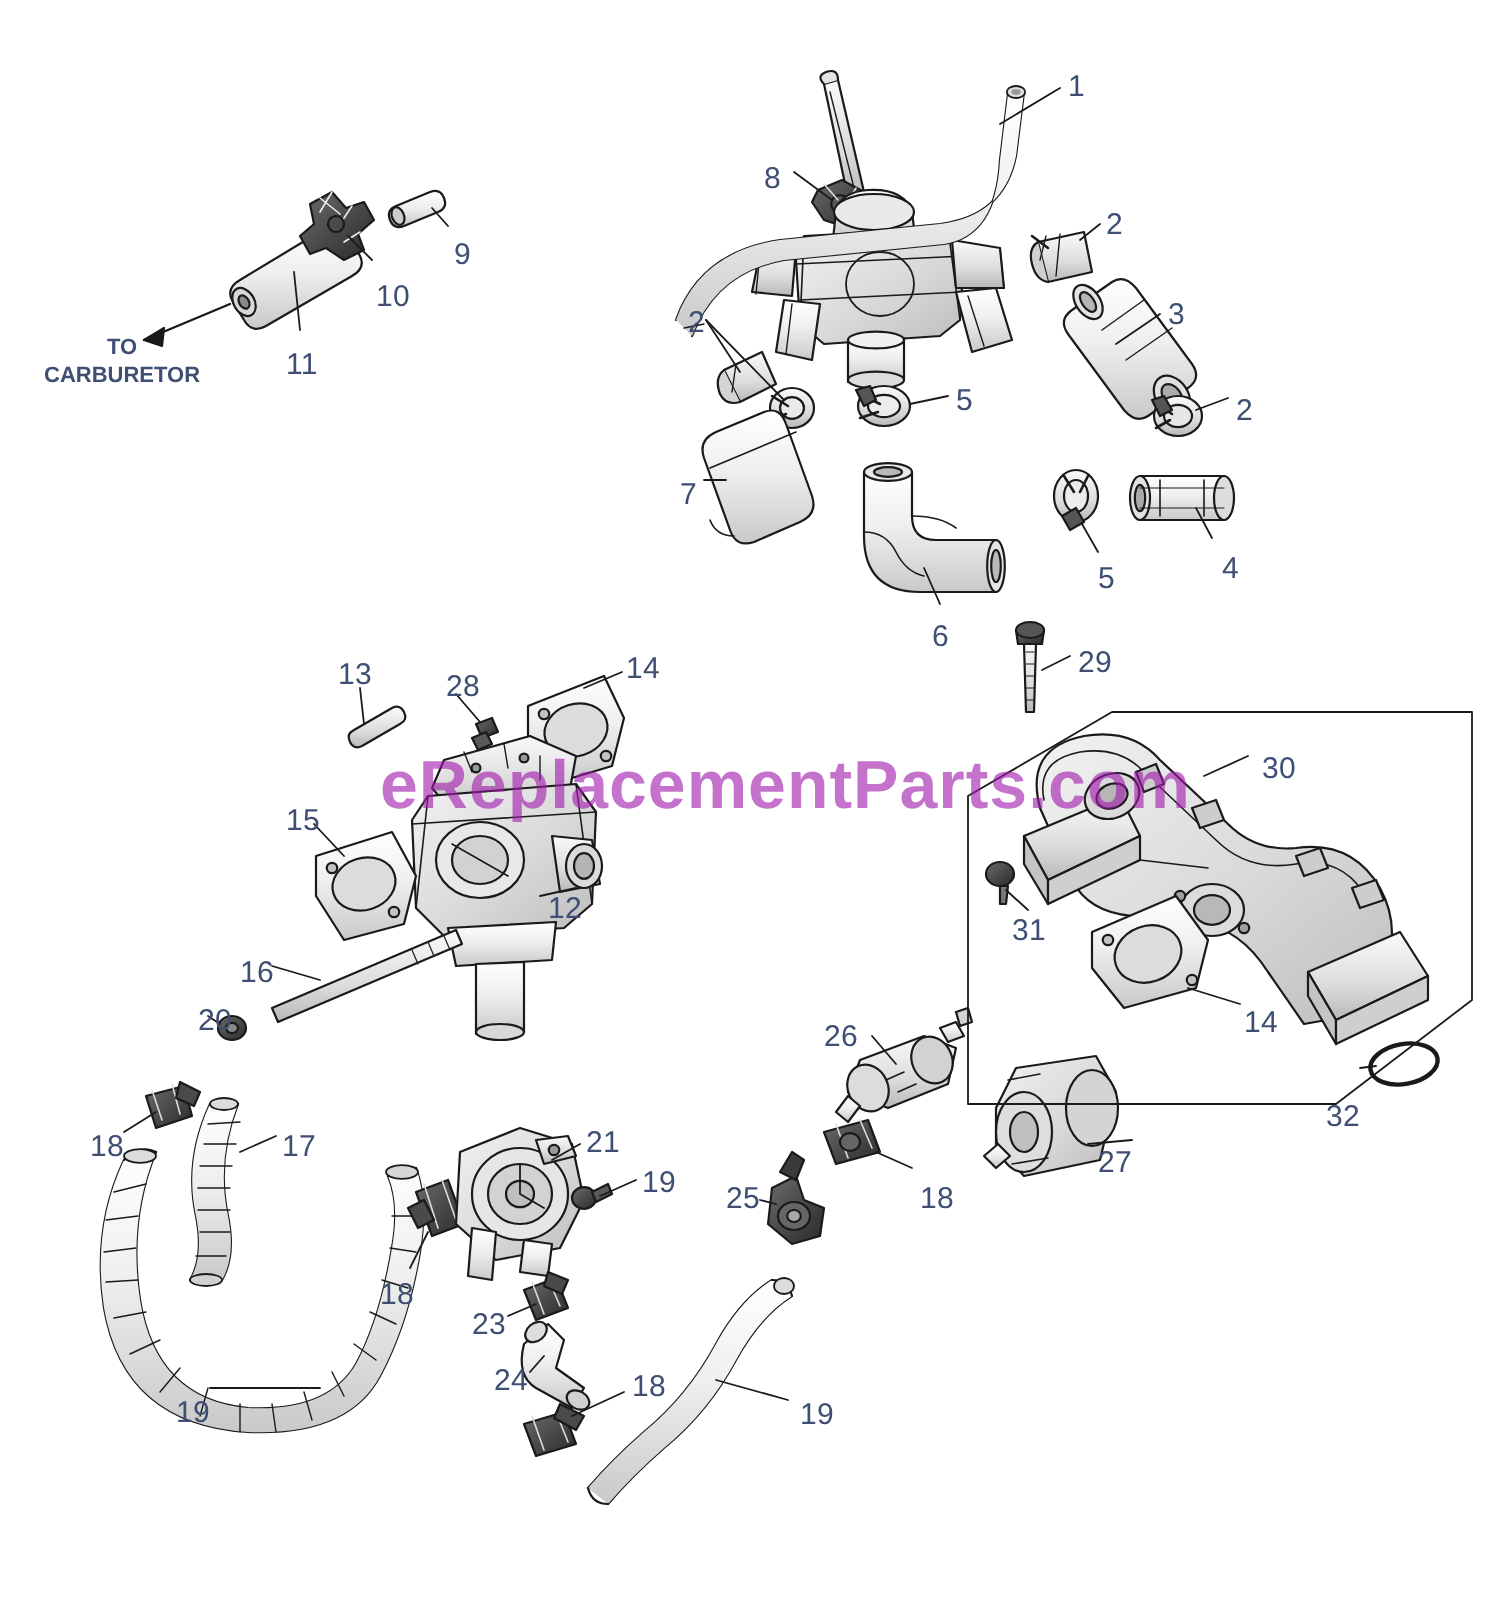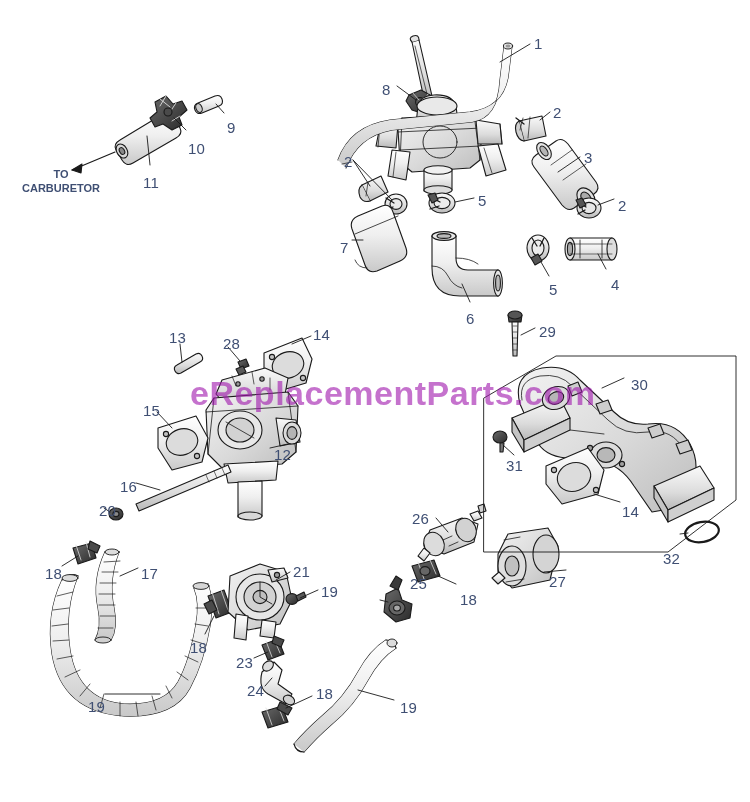--- a/index.html
+++ b/index.html
@@ -484,21 +484,21 @@
   <div class="callout" style="left:143px;top:403px;">15</div>
   <div class="callout" style="left:120px;top:479px;">16</div>
   <div class="callout" style="left:141px;top:566px;">17</div>
   <div class="callout" style="left:45px;top:566px;">18</div>
   <div class="callout" style="left:88px;top:699px;">19</div>
   <div class="callout" style="left:83px;top:503px;margin-left:16px;">20</div>
   <div class="callout" style="left:293px;top:564px;">21</div>
   <div class="callout" style="left:321px;top:584px;">19</div>
   <div class="callout" style="left:236px;top:655px;text-align:right;">23</div>
   <div class="callout" style="left:247px;top:683px;">24</div>
-  <div class="callout" style="left:363px;top:576px;margin-left:47px;">25</div>
+  <div class="callout" style="left:363px;top:592px;">25</div>
   <div class="callout" style="left:412px;top:511px;">26</div>
   <div class="callout" style="left:549px;top:574px;">27</div>
   <div class="callout" style="left:223px;top:336px;">28</div>
   <div class="callout" style="left:539px;top:324px;">29</div>
   <div class="callout" style="left:631px;top:377px;">30</div>
   <div class="callout" style="left:506px;top:458px;">31</div>
   <div class="callout" style="left:663px;top:535px;margin-top:16px;">32</div>
   <div class="callout" style="left:190px;top:640px;">18</div>
   <div class="callout" style="left:316px;top:686px;">18</div>
   <div class="callout" style="left:460px;top:592px;">18</div>

